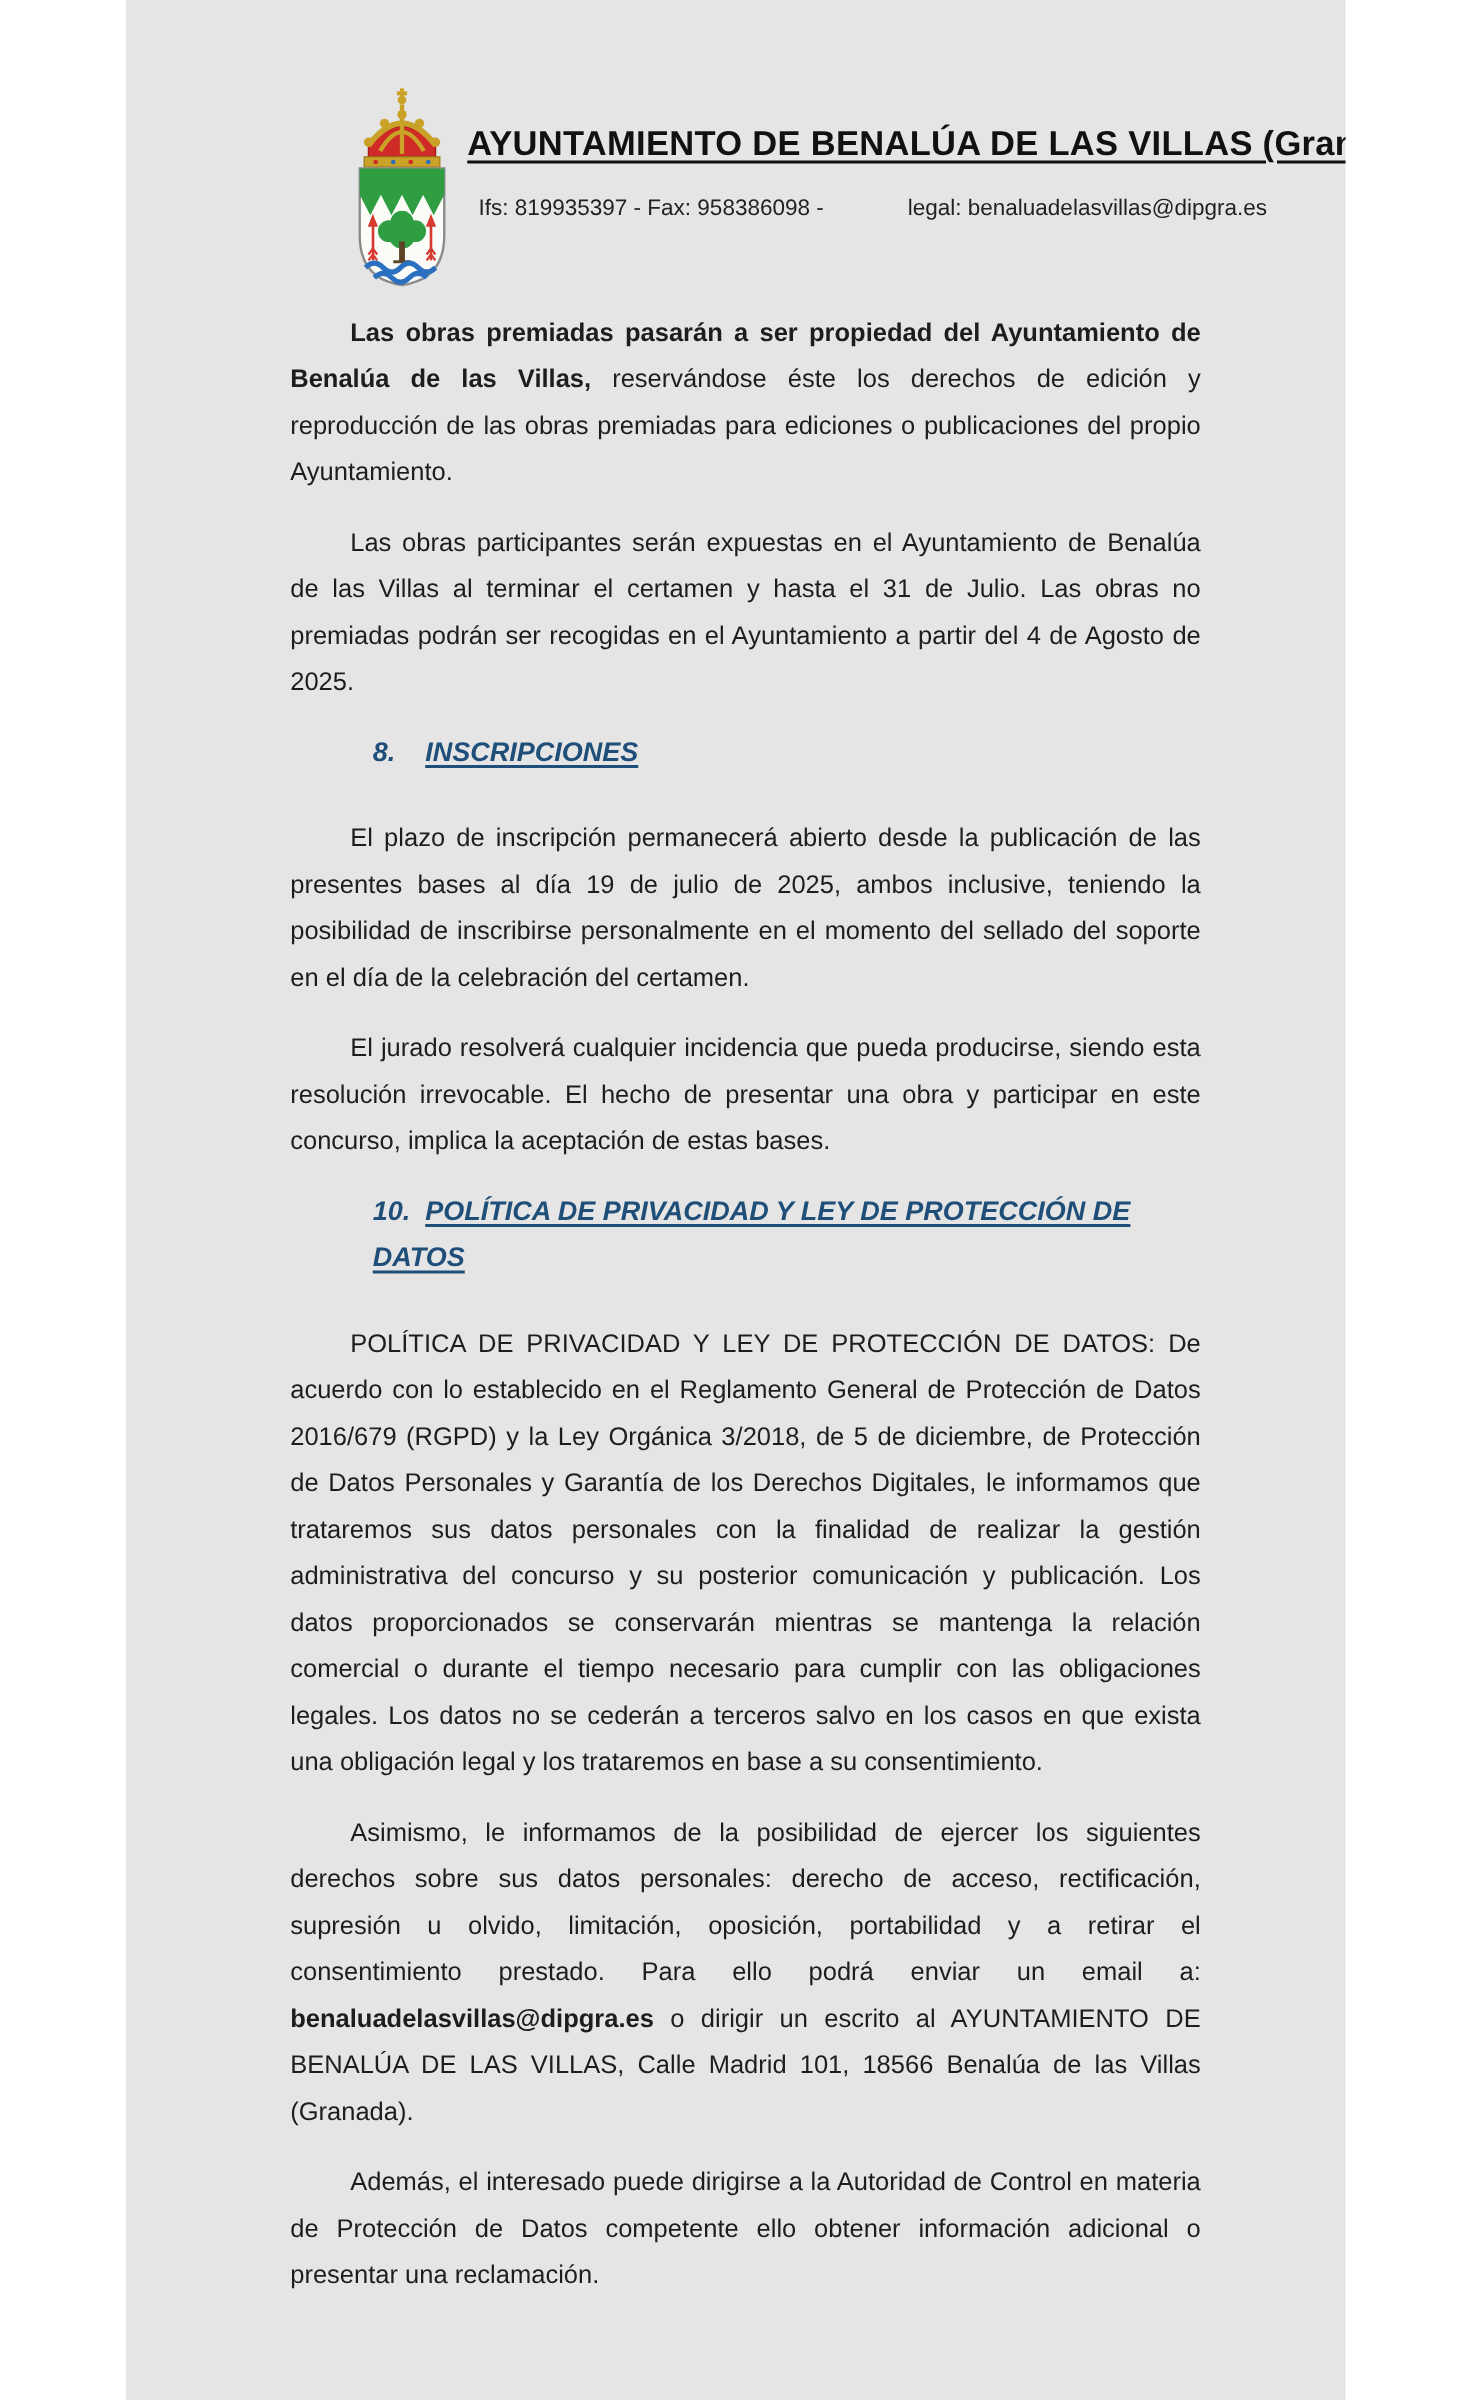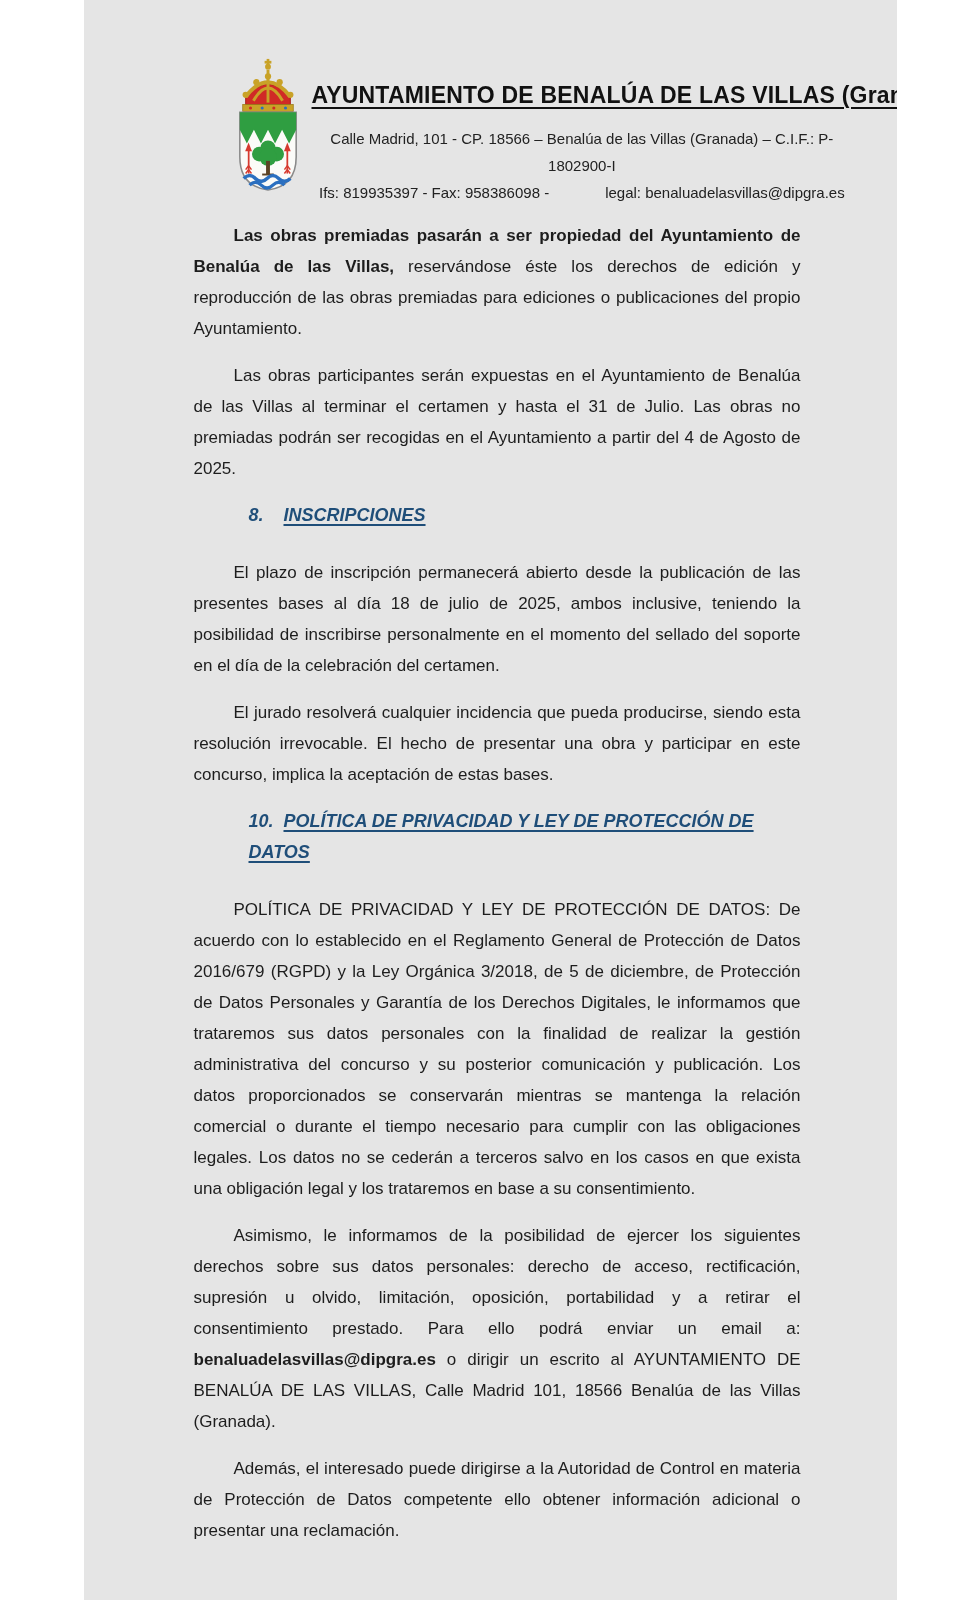--- a/index.html
+++ b/index.html
@@ -93,39 +93,38 @@
           <path d="M61.9,121 l3,-4 3,4 M61.9,117 l3,-4 3,4" fill="none" stroke-width="1.5"></path>
         </g>
 
         <path d="M20,126 q6,-6 12,0 t12,0 t12,0 t12,0" fill="none" stroke="#2a6fc0" stroke-width="3.6"></path>
         <path d="M26,133 q6,-6 12,0 t12,0 t12,0" fill="none" stroke="#2a6fc0" stroke-width="3.4"></path>
       </svg>
     </div>
     <div class="header-text">
       <div class="doc-title">AYUNTAMIENTO DE BENALÚA DE LAS VILLAS (Granada)</div>
       <div class="addr">
-        <div>Calle Madrid, 101 - CP. 18566 – Benalúa de las Villas (Granada) – C.I.F.: P-1802900-I</div>
         <div class="addr-line2">
           <span>Ifs: 819935397  -  Fax: 958386098 -</span><span class="addr-gap"></span><span>legal: benaluadelasvillas@dipgra.es</span>
         </div>
       </div>
     </div>
   </div>
 
   <div class="content">
 
     <p><span class="b">Las obras premiadas pasarán a ser propiedad del Ayuntamiento de Benalúa de las Villas,</span><span> reservándose éste los derechos de edición y reproducción de las obras premiadas para ediciones o publicaciones del propio Ayuntamiento.</span></p>
 
     <p>Las obras participantes serán expuestas en el Ayuntamiento de Benalúa de las Villas al terminar el certamen y hasta el 31 de Julio. Las obras no premiadas podrán ser recogidas en el Ayuntamiento a partir del 4 de Agosto de 2025.</p>
 
     <div class="sec-heading">
       <span class="num">8.</span><span class="label">INSCRIPCIONES</span>
     </div>
 
-    <p>El plazo de inscripción permanecerá abierto desde la publicación de las presentes bases al día 18 de julio de 2025, ambos inclusive, teniendo la posibilidad de inscribirse personalmente en el momento del sellado del soporte en el día de la celebración del certamen.</p>
+    <p>El plazo de inscripción permanecerá abierto desde la publicación de las presentes bases al día 19 de julio de 2025, ambos inclusive, teniendo la posibilidad de inscribirse personalmente en el momento del sellado del soporte en el día de la celebración del certamen.</p>
 
 
     <p>El jurado resolverá cualquier incidencia que pueda producirse, siendo esta resolución irrevocable. El hecho de presentar una obra y participar en este concurso, implica la aceptación de estas bases.</p>
 
     <div class="sec-heading">
       <span class="num">10.</span><span class="label">POLÍTICA DE PRIVACIDAD Y LEY DE PROTECCIÓN DE DATOS</span>
     </div>
 
     <p>POLÍTICA DE PRIVACIDAD Y LEY DE PROTECCIÓN DE DATOS: De acuerdo con lo establecido en el Reglamento General de Protección de Datos 2016/679 (RGPD) y la Ley Orgánica 3/2018, de 5 de diciembre, de Protección de Datos Personales y Garantía de los Derechos Digitales, le informamos que trataremos sus datos personales con la finalidad de realizar la gestión administrativa del concurso y su posterior comunicación y publicación. Los datos proporcionados se conservarán mientras se mantenga la relación comercial o durante el tiempo necesario para cumplir con las obligaciones legales. Los datos no se cederán a terceros salvo en los casos en que exista una obligación legal y los trataremos en base a su consentimiento.</p>
 

